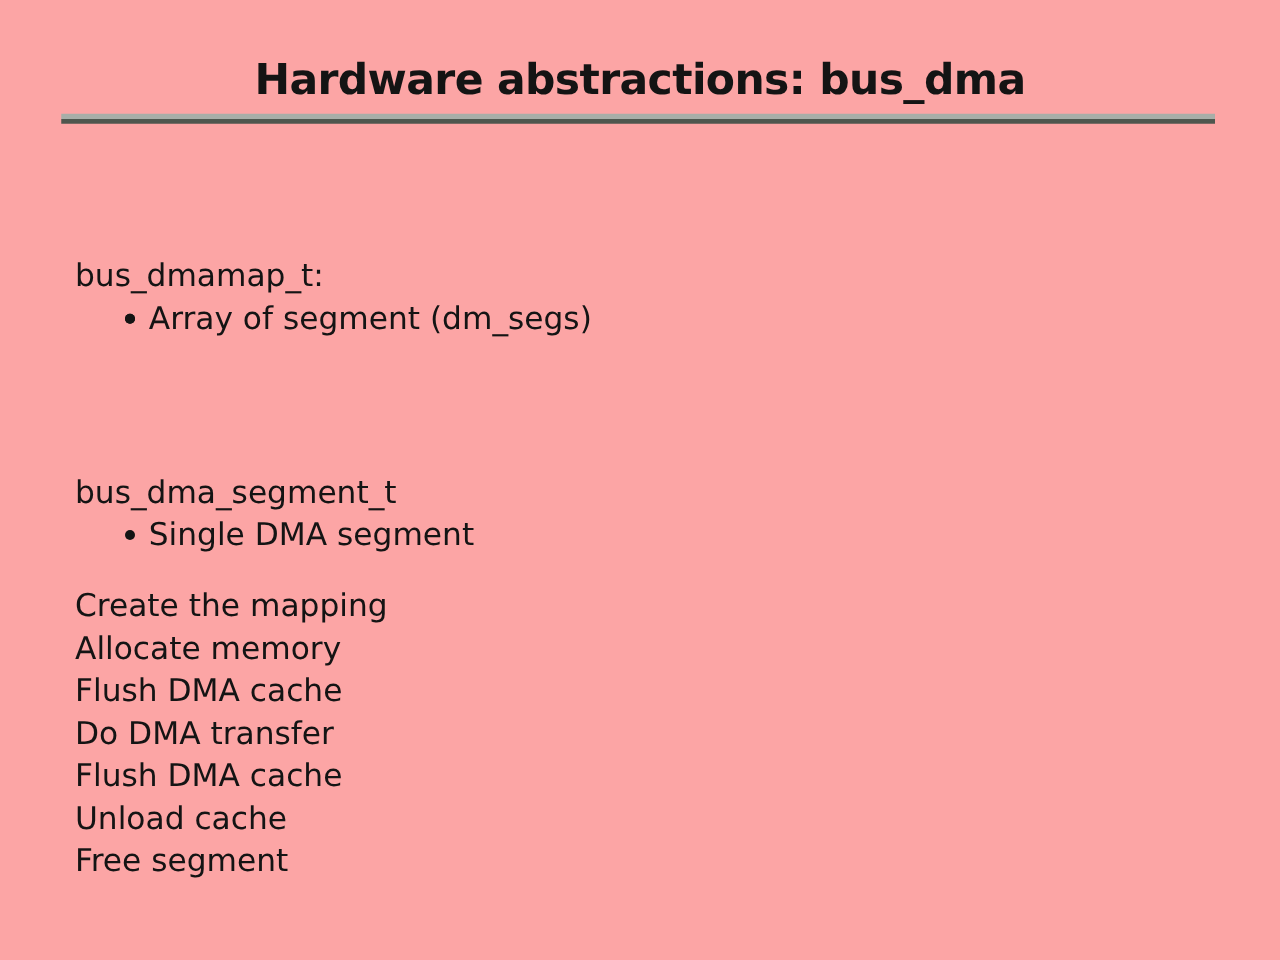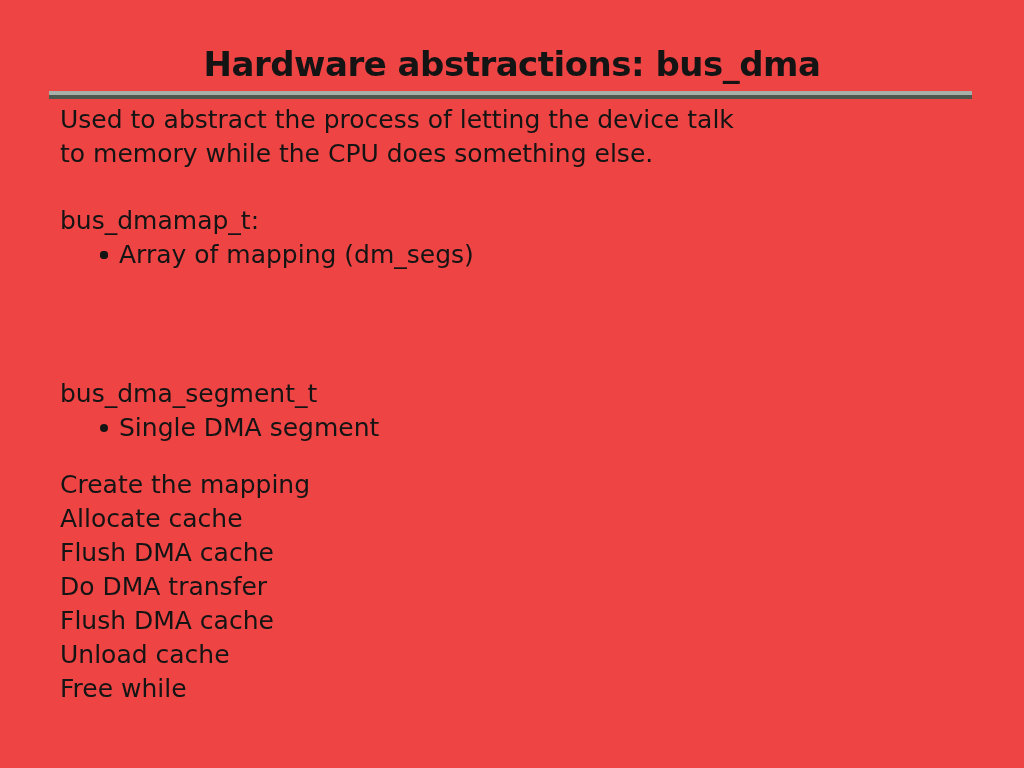--- a/index.html
+++ b/index.html
@@ -7,21 +7,21 @@
     padding: 0;
     width: 1024px;
     height: 768px;
     background: #f4faf5;
     overflow: hidden;
   }
   .slide {
     position: relative;
     width: 1024px;
     height: 768px;
-    background: #ef4444;
+    background: #fca5a5;
     font-family: "DejaVu Sans", sans-serif;
     color: #141414;
   }
   .title {
     position: absolute;
     top: 44px;
     left: 0;
     width: 1024px;
     text-align: center;
     font-size: 34px;
@@ -68,51 +68,47 @@
 </style>
 </head>
 <body>
 
 <div class="slide">
 
   <div class="title">Hardware abstractions: bus_dma</div>
 
   <div class="rule"></div>
 
-  <div class="intro bodytext">
-    <div>Used to abstract the process of letting the device talk</div>
-    <div>to memory while the CPU does something else.</div>
-  </div>
 
   <div class="sec-a bodytext">
     <div>bus_dmamap_t:</div>
     <ul class="bullets">
       <li>
         <span class="dot"></span>
       </li>
       <li>
         <span class="dot"></span>
-        <span>Array of mapping (dm_segs)</span>
+        <span>Array of segment (dm_segs)</span>
       </li>
     </ul>
   </div>
 
   <div class="sec-b bodytext">
     <div>bus_dma_segment_t</div>
     <ul class="bullets">
       <li>
         <span class="dot"></span>
         <span>Single DMA segment</span>
       </li>
     </ul>
   </div>
 
   <div class="steps bodytext">
     <div>Create the mapping</div>
-    <div>Allocate cache</div>
+    <div>Allocate memory</div>
     <div>Flush DMA cache</div>
     <div>Do DMA transfer</div>
     <div>Flush DMA cache</div>
     <div>Unload cache</div>
-    <div>Free while</div>
+    <div>Free segment</div>
   </div>
 
 </div>
 
 </body></html>

